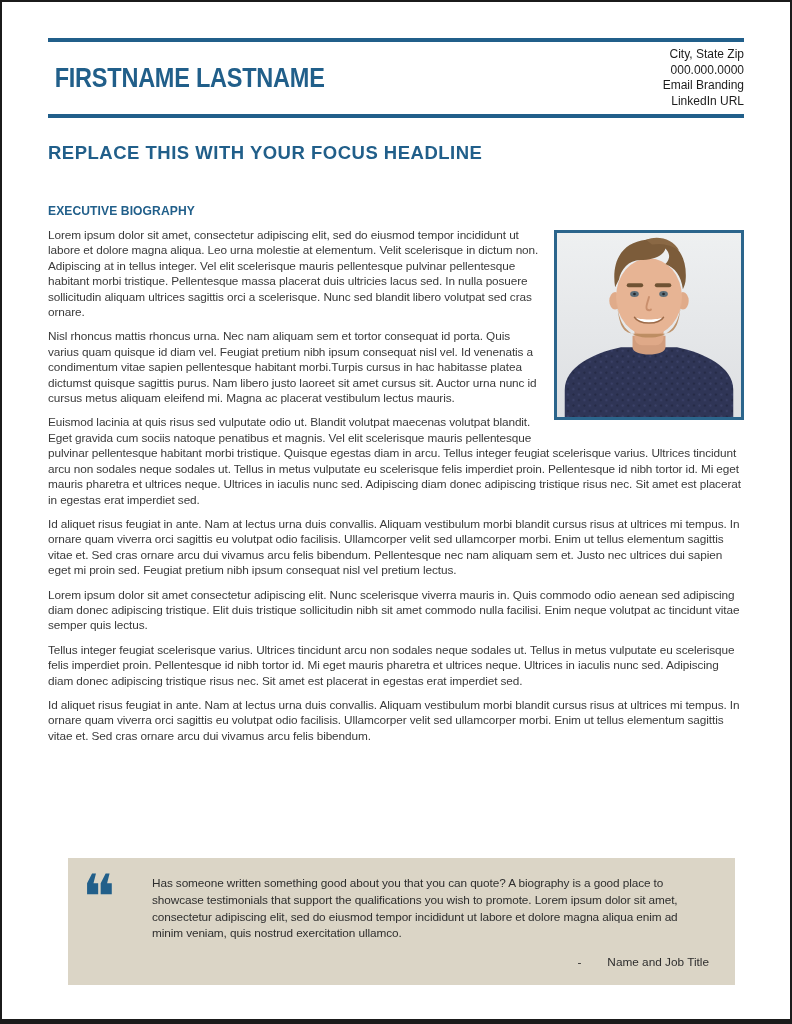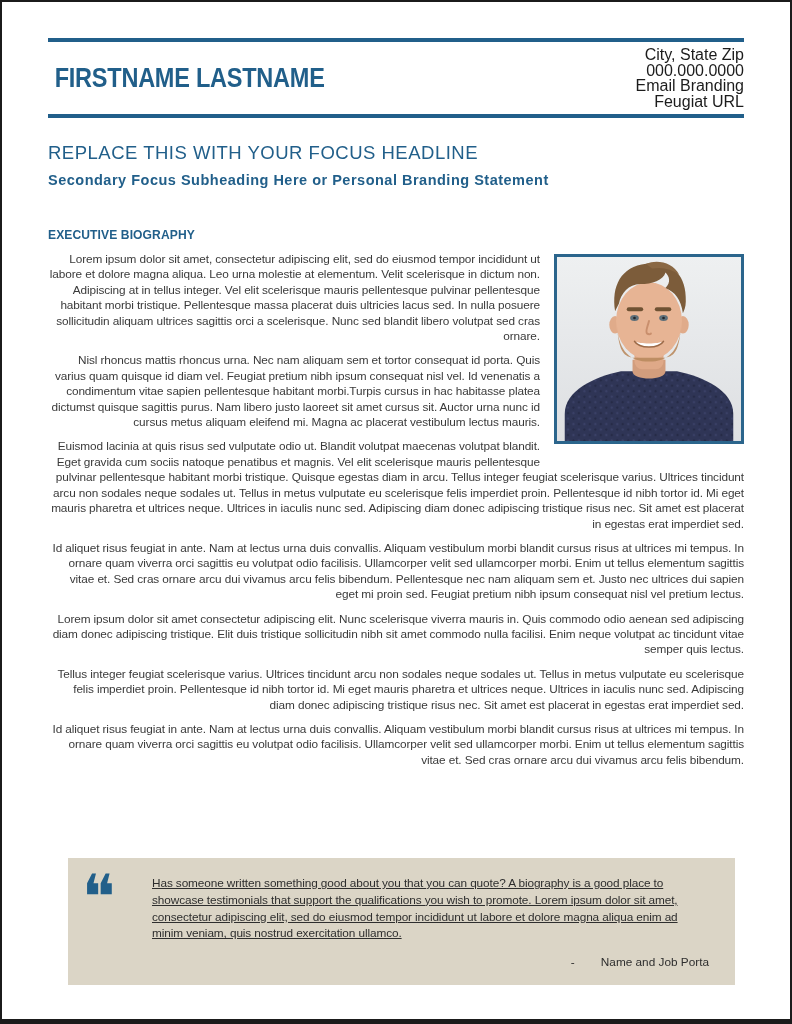--- a/index.html
+++ b/index.html
@@ -17,38 +17,38 @@
   .rule { height:4px; background:#215F8A; }
   .header-row {
     display:flex; justify-content:space-between; align-items:center;
     min-height:64px; padding:4px 0;
   }
   .name {
     color:#215F8A; font-size:28px; font-weight:bold; white-space:nowrap;
     transform:scaleX(0.84); transform-origin:left center;
     padding-left:8px; letter-spacing:-0.3px;
   }
-  .contact { text-align:right; font-size:16px; line-height:15.5px; color:#1c1c1c; }
+  .contact { text-align:right; font-size:12px; line-height:15.5px; color:#1c1c1c; }
   .headline {
-    margin-top:24px; color:#215F8A; font-weight:normal;
+    margin-top:24px; color:#215F8A; font-weight:bold;
     font-size:18.5px; letter-spacing:0.5px; white-space:nowrap;
   }
   .subheadline {
     margin-top:8px; color:#215F8A; font-weight:bold;
     font-size:14.5px; letter-spacing:0.5px; white-space:nowrap;
   }
   .section-title {
     margin-top:39px; color:#215F8A; font-weight:bold;
     font-size:13px; letter-spacing:0.1px;
     transform:scaleX(0.93); transform-origin:left center;
   }
   .bio {
     margin-top:10px; font-size:11.8px; line-height:15.4px;
     color:#3a3a3a; letter-spacing:-0.1px;
-    max-height:612px; overflow:hidden;text-align:right;
+    max-height:612px; overflow:hidden;
   }
   .bio p { margin:0 0 9px 0; }
   .photo-frame {
     float:right; width:184px; height:184px;
     border:3px solid #2B658C;
     margin:2px 0 12px 14px;
     background:#e9eaec;
   }
   .photo-frame svg { display:block; }
   .quote-block {
@@ -58,48 +58,47 @@
     padding:17px 24px 10px 10px;
   }
   .quote-inner { display:flex; }
   .quote-mark {
     flex:0 0 70px; color:#215F8A;
     font-family:"DejaVu Sans", sans-serif;
     font-size:62px; line-height:46px;
     padding-left:4px;
   }
   .quote-text {
-    font-size:11.8px; line-height:16.8px; color:#2e2e2e; letter-spacing:-0.1px;text-decoration:underline;
+    font-size:11.8px; line-height:16.8px; color:#2e2e2e; letter-spacing:-0.1px;
   }
   .quote-attrib {
     display:flex; justify-content:flex-end; align-items:baseline; gap:26px;
     padding:13px 2px 0 0; font-size:11.8px; color:#2e2e2e;
   }
 </style>
 </head>
 <body>
 
 <div class="page">
 
   <div class="rule"></div>
 
   <div class="header-row">
     <div class="name">FIRSTNAME LASTNAME</div>
     <div class="contact">
       <div>City, State Zip</div>
       <div>000.000.0000</div>
       <div>Email Branding</div>
-      <div>Feugiat URL</div>
+      <div>LinkedIn URL</div>
     </div>
   </div>
 
   <div class="rule"></div>
 
   <div class="headline">REPLACE THIS WITH YOUR FOCUS HEADLINE</div>
-  <div class="subheadline">Secondary Focus Subheading Here or Personal Branding Statement</div>
 
   <div class="section-title">EXECUTIVE BIOGRAPHY</div>
 
   <div class="bio">
     <div class="photo-frame">
       <svg width="184" height="184" viewBox="0 0 190 190" xmlns="http://www.w3.org/2000/svg">
         <defs>
           <linearGradient id="bgGrad" x1="0" y1="0" x2="0" y2="1">
             <stop offset="0" stop-color="#eef0f1"></stop>
             <stop offset="1" stop-color="#dddfe2"></stop>
@@ -150,17 +149,17 @@
     <p>Id aliquet risus feugiat in ante. Nam at lectus urna duis convallis. Aliquam vestibulum morbi blandit cursus risus at ultrices mi tempus. In ornare quam viverra orci sagittis eu volutpat odio facilisis. Ullamcorper velit sed ullamcorper morbi. Enim ut tellus elementum sagittis vitae et. Sed cras ornare arcu dui vivamus arcu felis bibendum.</p>
   </div>
 
   <div class="quote-block">
     <div class="quote-inner">
       <div class="quote-mark">❝</div>
       <div class="quote-text">Has someone written something good about you that you can quote? A biography is a good place to showcase testimonials that support the qualifications you wish to promote. Lorem ipsum dolor sit amet, consectetur adipiscing elit, sed do eiusmod tempor incididunt ut labore et dolore magna aliqua enim ad minim veniam, quis nostrud exercitation ullamco.</div>
     </div>
     <div class="quote-attrib">
       <span>-</span>
-      <span>Name and Job Porta</span>
+      <span>Name and Job Title</span>
     </div>
   </div>
 
 </div>
 
 </body></html>

